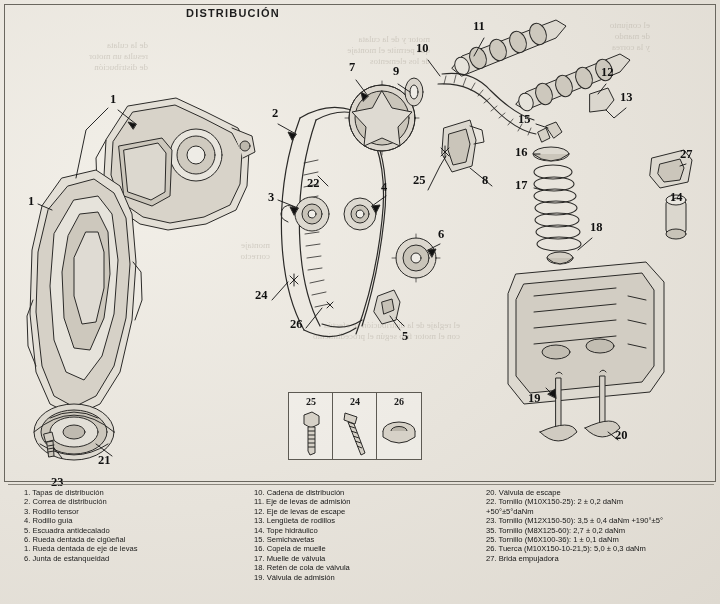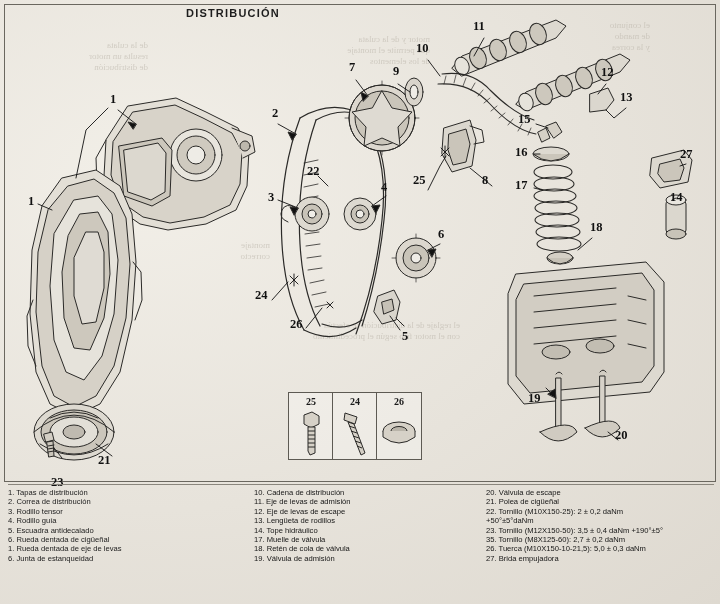--- a/index.html
+++ b/index.html
@@ -52,21 +52,21 @@
   .legend{
     position:absolute;top:488px;left:6px;width:708px;height:112px;
     font-family:"Liberation Sans", sans-serif;
     font-size:7.6px;line-height:9.4px;color:#151515;
   }
   .legend .col{position:absolute;top:0;}
   .legend .colA{left:2px;width:230px;}
   .legend .colB{left:248px;width:225px;}
   .legend .colC{left:480px;width:232px;}
   .legend .row{white-space:nowrap;}
-  .legend .colA .row{color:#1b1b1b;}
+  .legend .colA .row{color:#1b1b1b;margin-left:16px;}
   .hr-top{
     position:absolute;left:2px;top:-4px;width:706px;height:1px;background:#8a867d;
   }
   
   #inset{
     position:absolute;left:288px;top:392px;width:132px;height:66px;
     border:1px solid #5d5a53;background:rgba(255,255,255,.28);
   }
   #inset .cell{position:absolute;top:0;width:44px;height:66px;border-right:1px solid #5d5a53;box-sizing:border-box;}
   #inset .cell:last-child{border-right:none;}
@@ -352,21 +352,21 @@
   <div class="num" style="left:601px;top:65px">12</div>
   <div class="num" style="left:620px;top:90px">13</div>
   <div class="num" style="left:670px;top:190px">14</div>
   <div class="num" style="left:518px;top:112px">15</div>
   <div class="num" style="left:515px;top:145px">16</div>
   <div class="num" style="left:515px;top:178px">17</div>
   <div class="num" style="left:590px;top:220px">18</div>
   <div class="num" style="left:528px;top:391px">19</div>
   <div class="num" style="left:615px;top:428px">20</div>
   <div class="num" style="left:98px;top:453px">21</div>
-  <div class="num" style="left:307px;top:164px">22</div>
+  <div class="num" style="left:307px;top:176px">22</div>
   <div class="num" style="left:51px;top:475px">23</div>
   <div class="num" style="left:255px;top:288px">24</div>
   <div class="num" style="left:413px;top:173px">25</div>
   <div class="num" style="left:290px;top:317px">26</div>
   <div class="num" style="left:680px;top:147px">27</div>
 
   <div id="inset">
     <div class="cell" style="left:0">
       <div class="cl">25</div>
       <svg width="44" height="48" style="position:absolute;left:0;top:18px">
@@ -412,30 +412,32 @@
       <div class="row">1. Rueda dentada de eje de levas</div>
       <div class="row">6. Junta de estanqueidad</div>
     </div>
 
     <div class="col colB">
       <div class="row">10. Cadena de distribución</div>
       <div class="row">11. Eje de levas de admisión</div>
       <div class="row">12. Eje de levas de escape</div>
       <div class="row">13. Lengüeta de rodillos</div>
       <div class="row">14. Tope hidráulico</div>
+      <div class="row">15. Semichavetas</div>
+      <div class="row">16. Copela de muelle</div>
       <div class="row">17. Muelle de válvula</div>
       <div class="row">18. Retén de cola de válvula</div>
       <div class="row">19. Válvula de admisión</div>
     </div>
 
     <div class="col colC">
       <div class="row">20. Válvula de escape</div>
-      <div class="row">21. Polea de cigüeñal</div>
       <div class="row">22. Tornillo (M10X150-25): 2 ± 0,2 daNm</div>
       <div class="row">+50°±5°daNm</div>
       <div class="row">23. Tornillo (M12X150-50): 3,5 ± 0,4 daNm +190°±5°</div>
       <div class="row">35. Tornillo (M8X125-60): 2,7 ± 0,2 daNm</div>
+      <div class="row">25. Tornillo (M6X100-36): 1 ± 0,1 daNm</div>
       <div class="row">26. Tuerca (M10X150-10-21,5): 5,0 ± 0,3 daNm</div>
       <div class="row">27. Brida empujadora</div>
     </div>
   </div>
 
 </div>
 
 </body></html>

